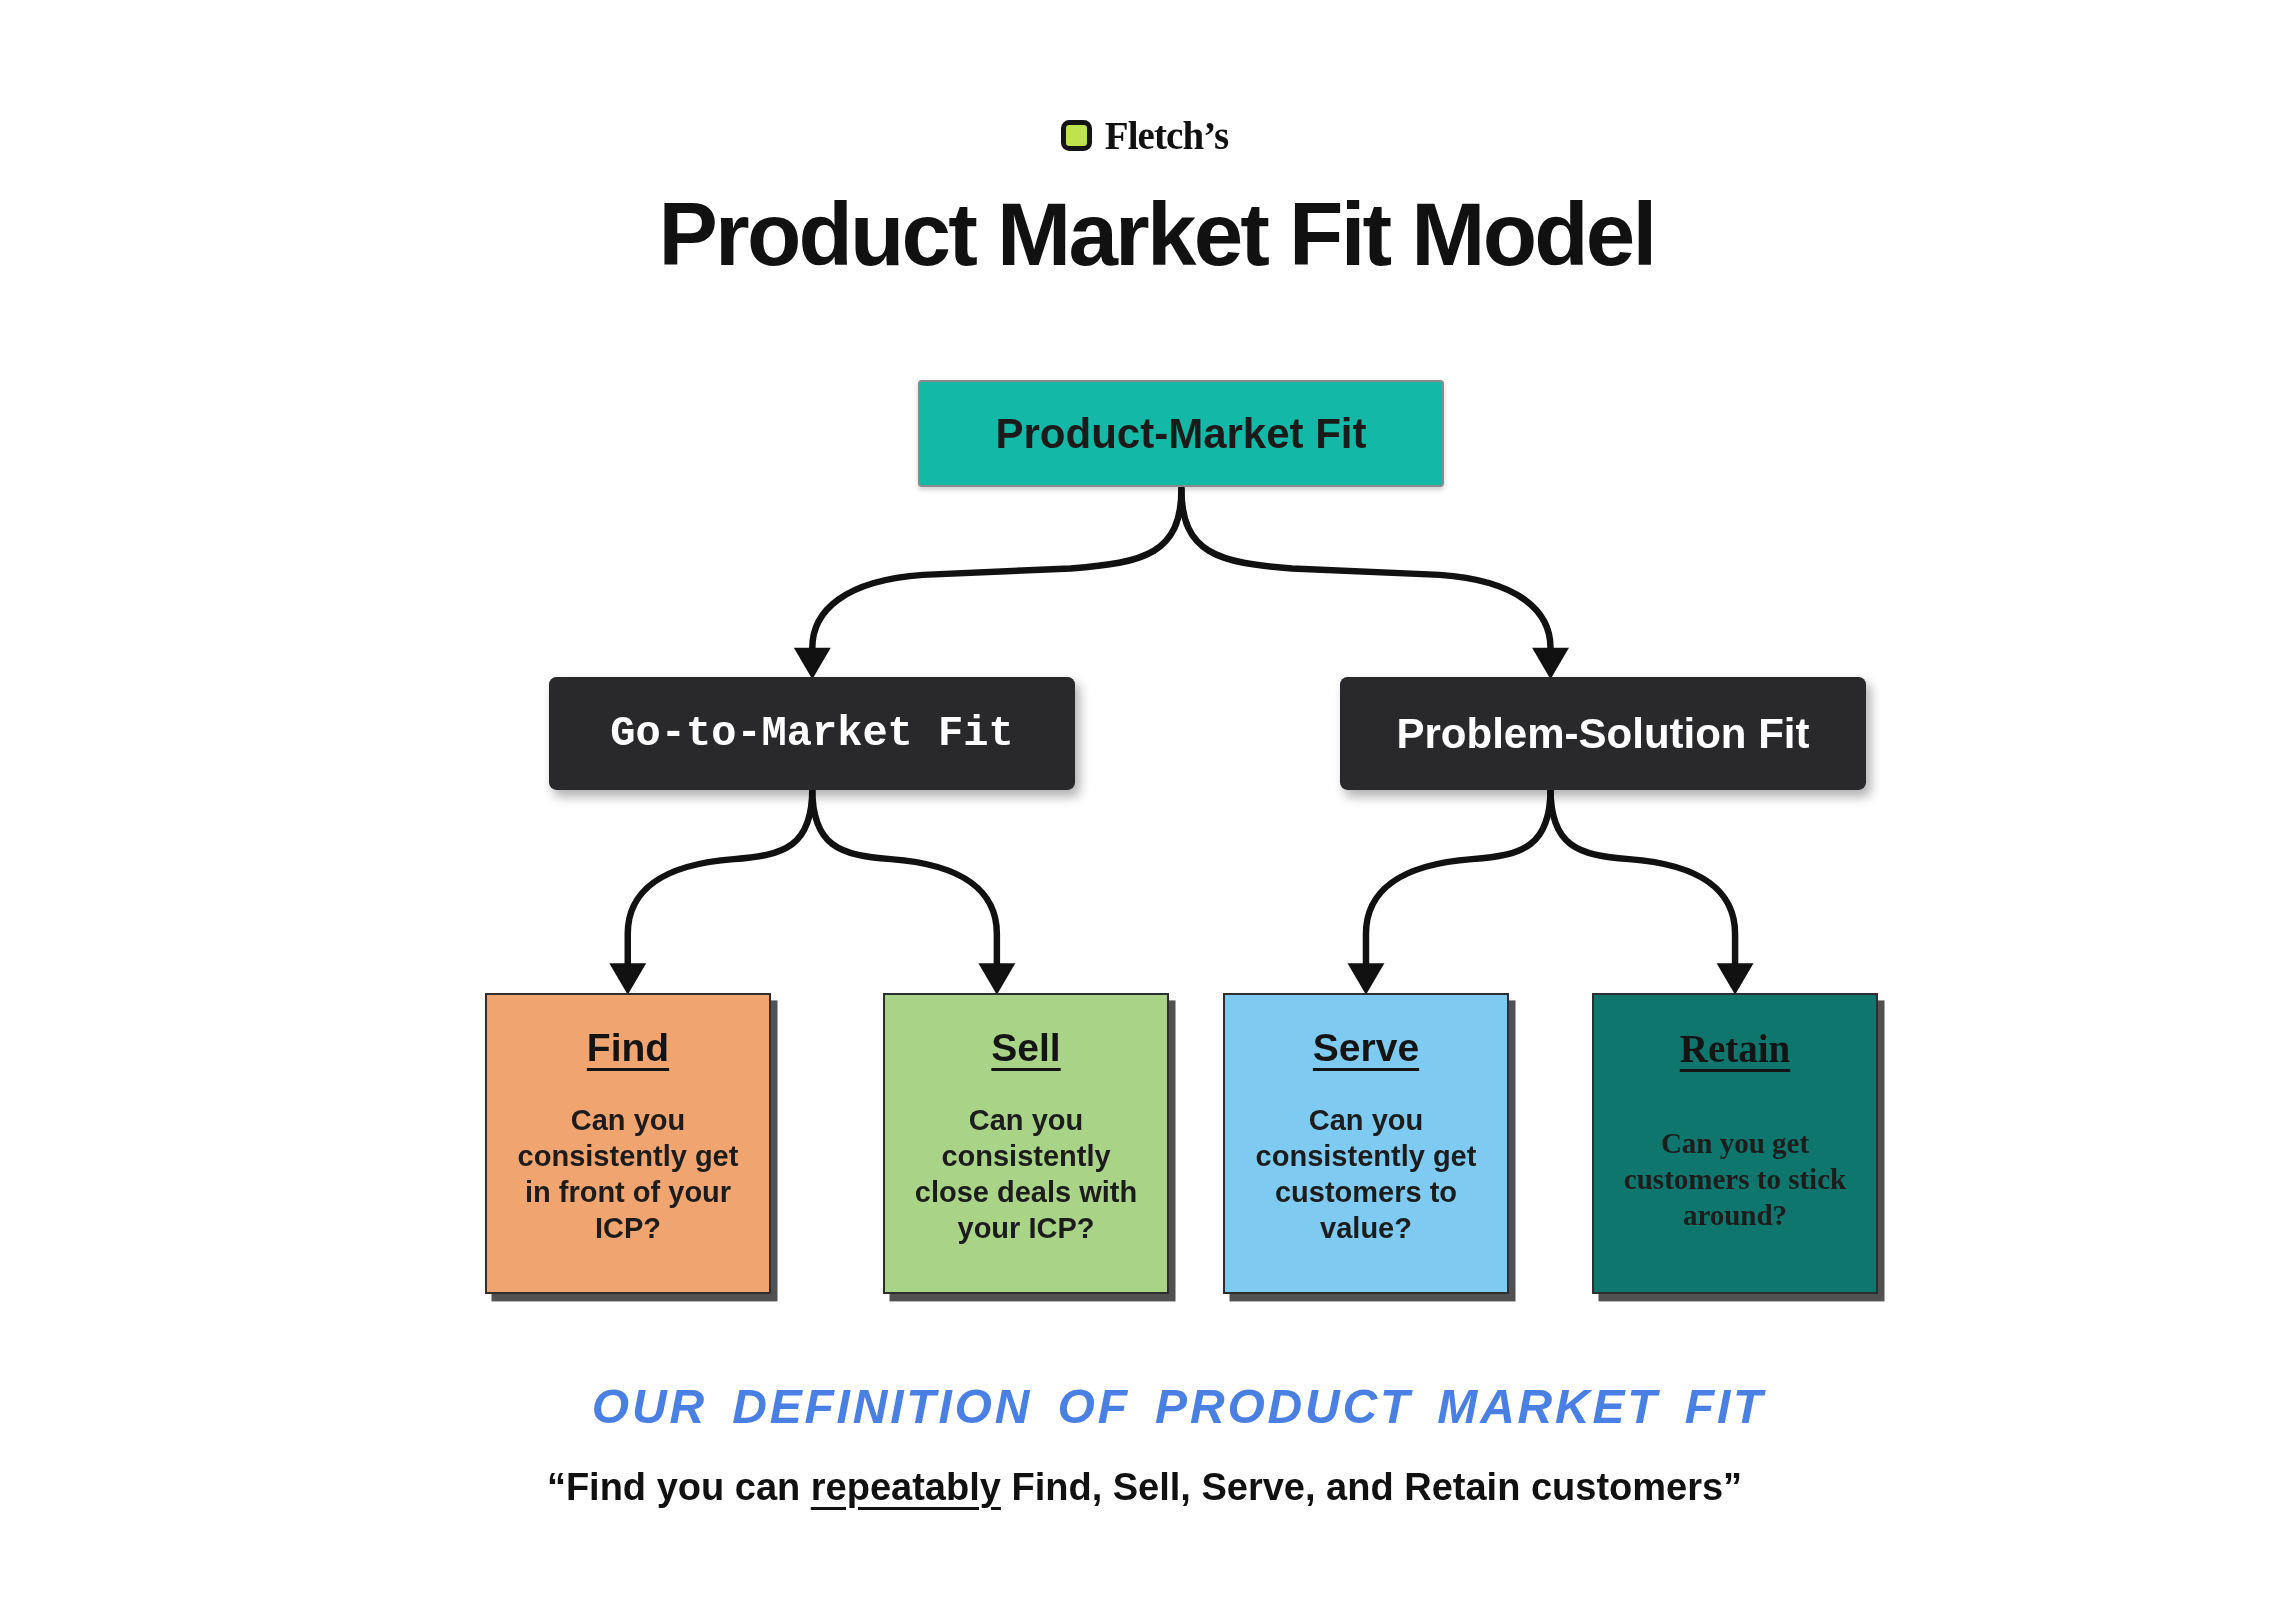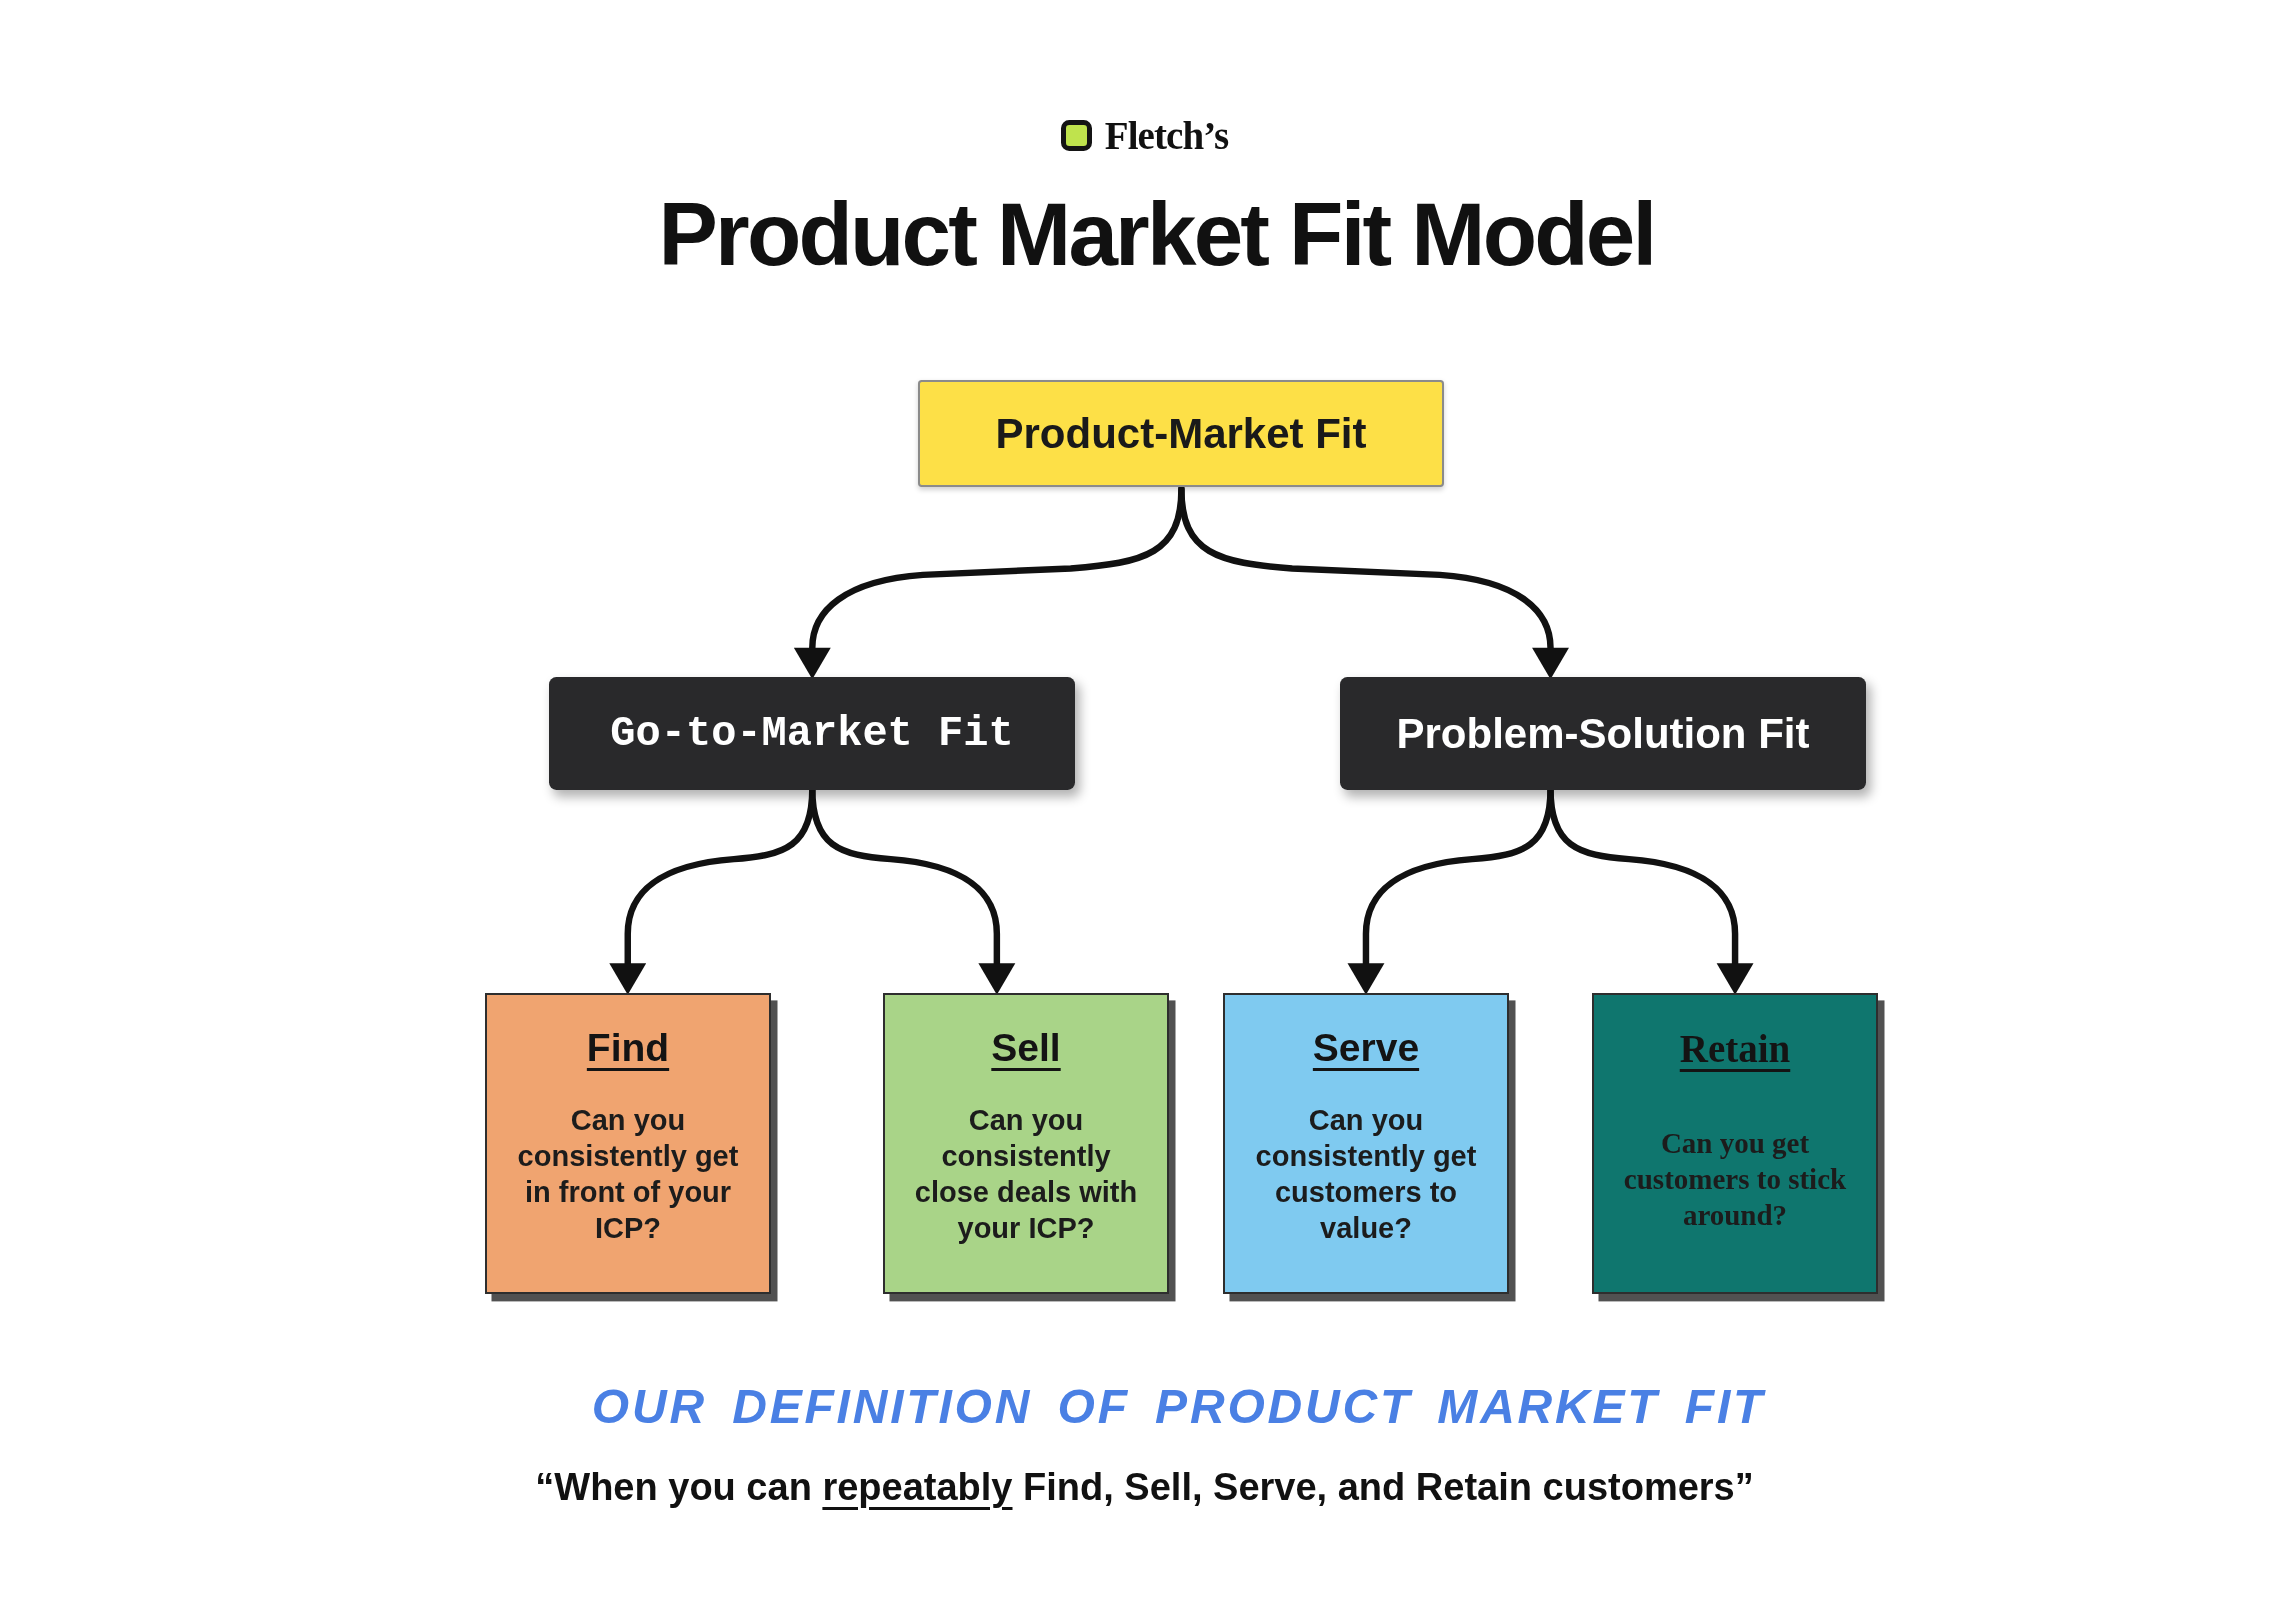--- a/index.html
+++ b/index.html
@@ -62,21 +62,21 @@
     display: flex;
     align-items: center;
     justify-content: center;
     box-sizing: border-box;
   }
   .node-root {
     left: 918px;
     top: 380px;
     width: 526px;
     height: 107px;
-    background: #fde047;
+    background: #14b8a6;
     border: 2.8px solid #8b8b8b;
     border-radius: 3.7px;
     box-shadow: 0 2.8px 5.5px rgba(0,0,0,0.18);
     font-size: 42px;
     font-weight: bold;
     color: #1a1a1a;
   }
   .node-branch {
     top: 677px;
     width: 526px;
@@ -242,17 +242,17 @@
     <div><span class="card-title">Serve</span></div>
     <div class="card-body">Can you consistently get customers to value?</div>
   </div>
   <div class="card card-3" style="background: #0f766e; font-family: Liberation Serif, serif;">
     <div><span class="card-title">Retain</span></div>
     <div class="card-body">Can you get customers to stick around?</div>
   </div>
 
   <div class="definition-heading">OUR DEFINITION OF PRODUCT MARKET FIT</div>
   <div class="definition-quote">
-    <span>“When you can </span><span class="underlined-word">repeatably</span><span> Find, Sell, Serve, and Retain customers”</span>
+    <span>“Find you can </span><span class="underlined-word">repeatably</span><span> Find, Sell, Serve, and Retain customers”</span>
   </div>
 
 </div>
 
 
 </body></html>

